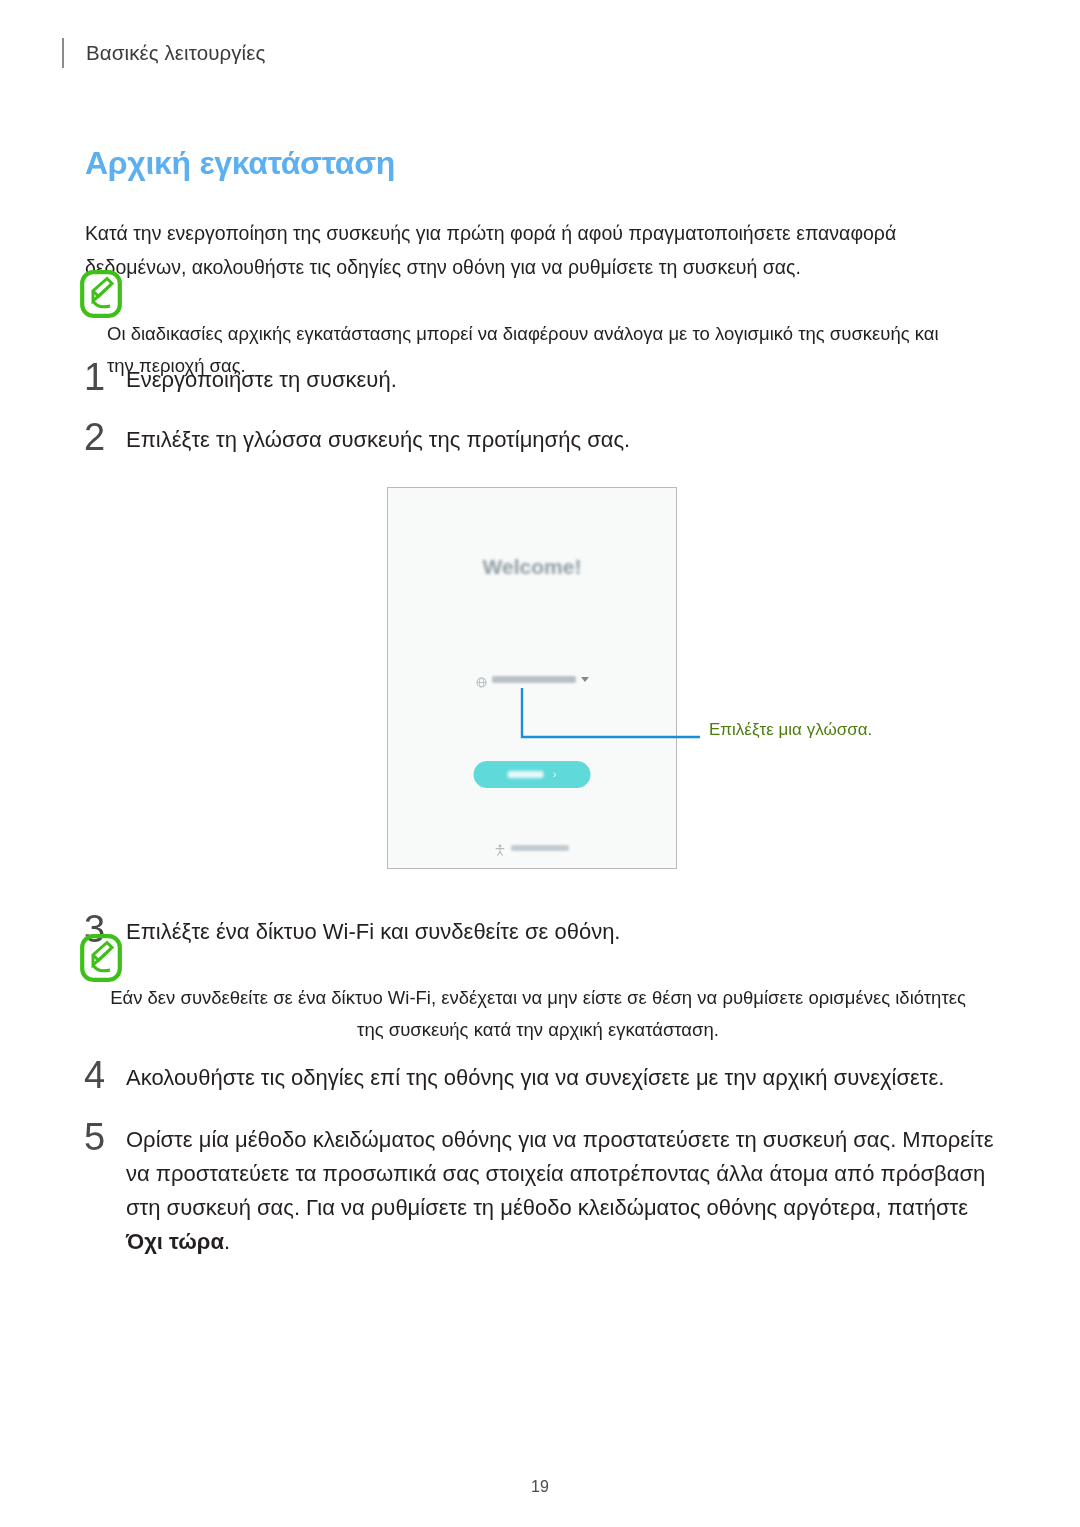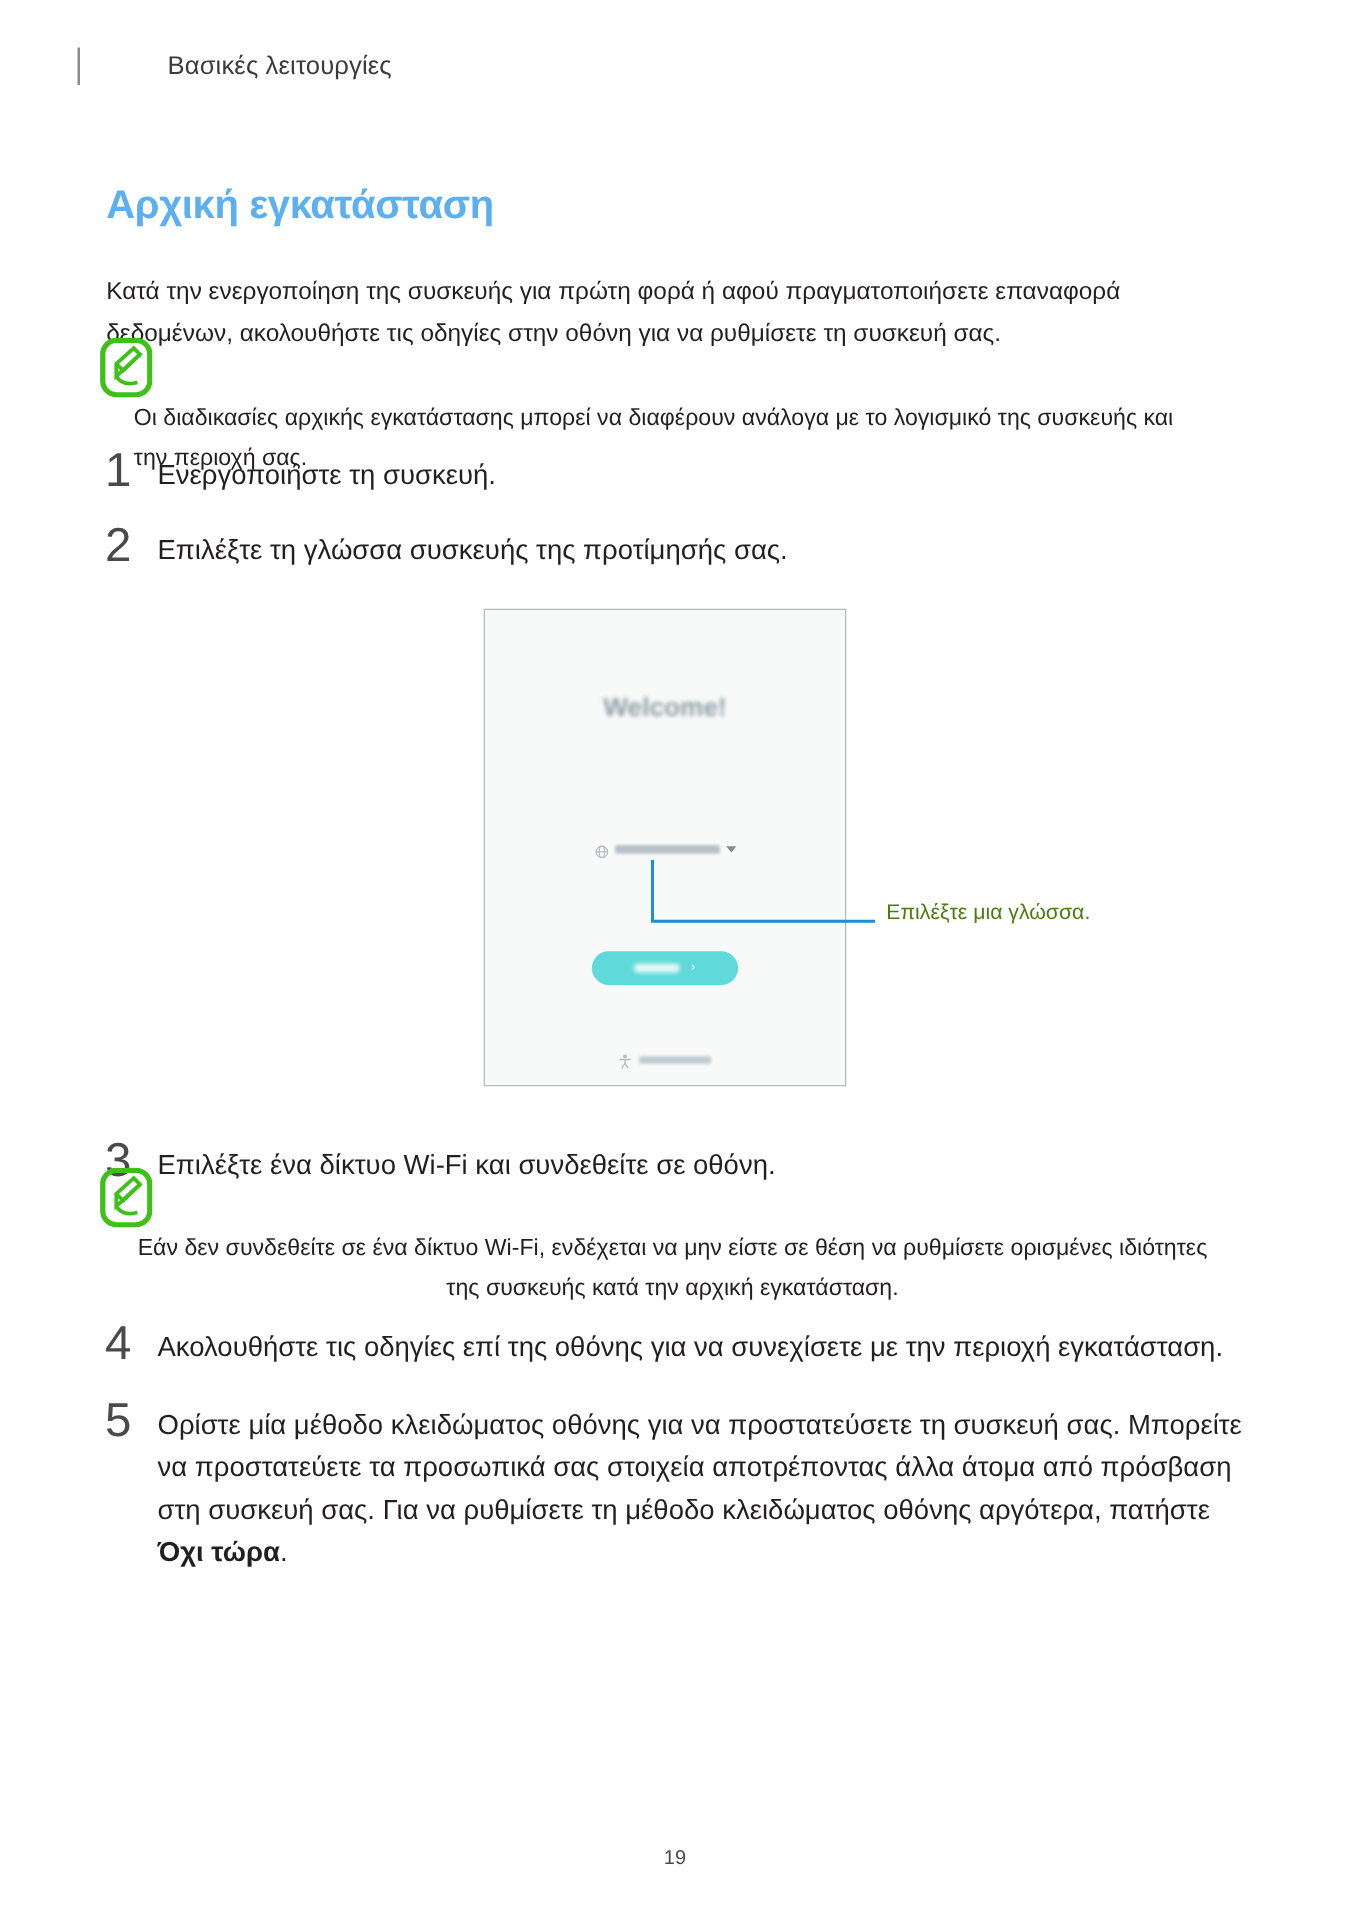--- a/index.html
+++ b/index.html
@@ -17,21 +17,20 @@
   }
 
   
   .page-header {
     position: absolute;
     left: 62px;
     top: 36px;
     display: flex;
     align-items: center;
     height: 34px;
-    gap: 48px;
   }
   .header-rule {
     width: 2px;
     height: 30px;
     background: #8c8c8c;
     margin-right: 22px;
   }
   .header-text {
     font-size: 20.5px;
     color: #3b3b3b;
@@ -346,21 +345,21 @@
       <path d="M13 31 L13 21 L27 8.5 L32 13.5 Z" fill="none" stroke="#3fc018" stroke-width="3"></path>
       <path d="M13 21 L18.5 26.5 L32 13.5" fill="none" stroke="#3fc018" stroke-width="3"></path>
       <path d="M13 31 C16 36, 22 38, 30 36" fill="none" stroke="#3fc018" stroke-width="3"></path>
     </svg>
   </span>
   <span class="note-text">Εάν δεν συνδεθείτε σε ένα δίκτυο Wi-Fi, ενδέχεται να μην είστε σε θέση να ρυθμίσετε ορισμένες ιδιότητες της συσκευής κατά την αρχική εγκατάσταση.</span>
 </div>
 
 <div class="step" id="step-4">
   <span class="step-num">4</span>
-  <span class="step-text">Ακολουθήστε τις οδηγίες επί της οθόνης για να συνεχίσετε με την περιοχή εγκατάσταση.</span>
+  <span class="step-text">Ακολουθήστε τις οδηγίες επί της οθόνης για να συνεχίσετε με την αρχική συνεχίσετε.</span>
 </div>
 
 <div class="step" id="step-5">
   <span class="step-num">5</span>
   <span class="step-text"><span>Ορίστε μία μέθοδο κλειδώματος οθόνης για να προστατεύσετε τη συσκευή σας. Μπορείτε να προστατεύετε τα προσωπικά σας στοιχεία αποτρέποντας άλλα άτομα από πρόσβαση στη συσκευή σας. Για να ρυθμίσετε τη μέθοδο κλειδώματος οθόνης αργότερα, πατήστε </span><span class="bold-ref">Όχι τώρα</span><span>.</span></span>
 </div>
 
 <div class="page-number">19</div>
 
 </body></html>

